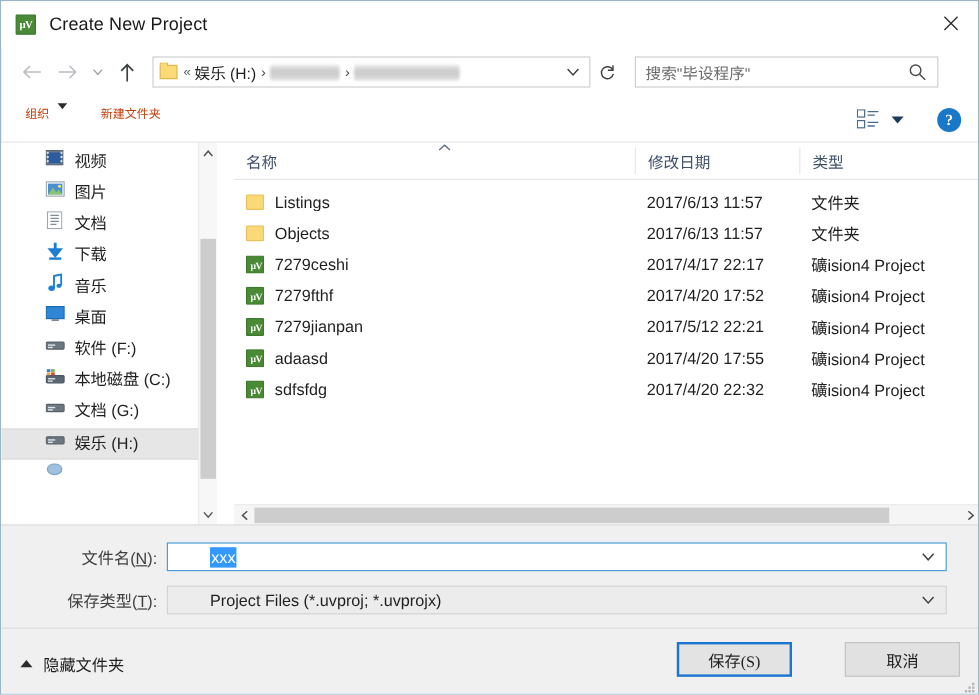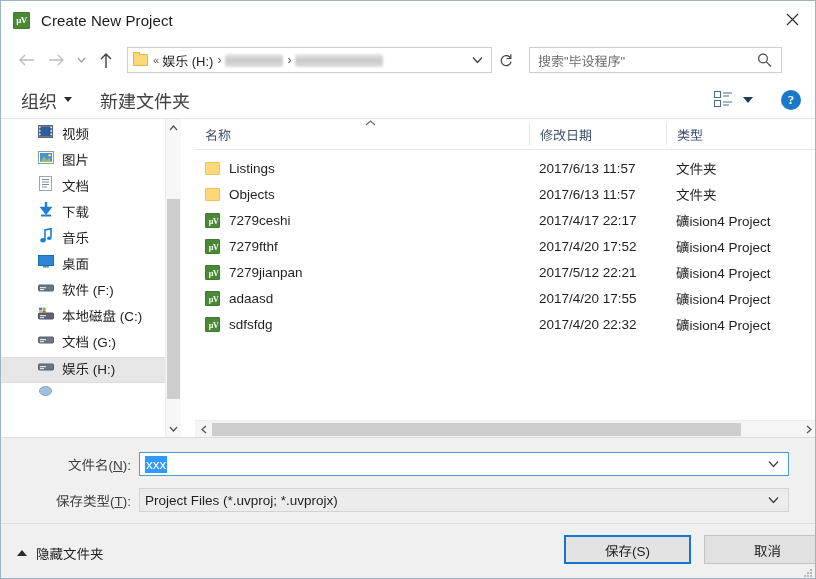--- a/index.html
+++ b/index.html
@@ -197,23 +197,23 @@
     left: 0; top: 80px;
     width: 100%;
     height: 38px;
     display: flex;
     align-items: center;
     border-bottom: 1px solid #e3e3e3;
     box-sizing: border-box;
   }
   .tb-item {
     display: flex;
-    align-items: center;
-    font-size: 18px;
-    color: #404040;
+    align-items: flex-start;
+    font-size: 10px;
+    color: #c2410c;
     height: 28px;
     padding: 0 6px;
     white-space: nowrap;
   }
   .tb-item.organize { margin-left: 14px; }
   .tb-item.newfolder { margin-left: 16px; }
   .tri-down {
     width: 0; height: 0;
     border-left: 4px solid transparent;
     border-right: 4px solid transparent;
@@ -465,20 +465,21 @@
     white-space: nowrap;
   }
   .flabel u { text-decoration: underline; }
   .combo {
     position: relative;
     height: 24px;
     width: 650px;
     box-sizing: border-box;
     display: flex;
     align-items: center;
+    padding-left: 30px;
   }
   .combo.filename {
     background: #ffffff;
     border: 1px solid #4a9bd6;
   }
   .combo.filetype {
     background: #ececec;
     border: 1px solid #d4d4d4;
   }
   .combo .val {
@@ -521,29 +522,30 @@
     width: 0; height: 0;
     border-left: 5px solid transparent;
     border-right: 5px solid transparent;
     border-bottom: 6px solid #2b2b2b;
     margin-right: 9px;
   }
   .btn {
     position: absolute;
     top: 11px;
     height: 29px;
-    width: 127px;
+    width: 96px;
     font-size: 13.5px;
     color: #1f1f1f;
     display: flex;
     align-items: center;
     justify-content: center;
     box-sizing: border-box;
     background: #e1e1e1;
     border: 1px solid #c3c3c3;
+    font-family: Liberation Serif, serif;
   }
   .btn.save {
     left: 563px;
     background: #e3e3e3;
     border: 2px solid #1876d1;
   }
   .btn.cancel { left: 687px; margin-left: 16px; }
   .resize-grip {
     position: absolute;
     right: 3px; bottom: 3px;

